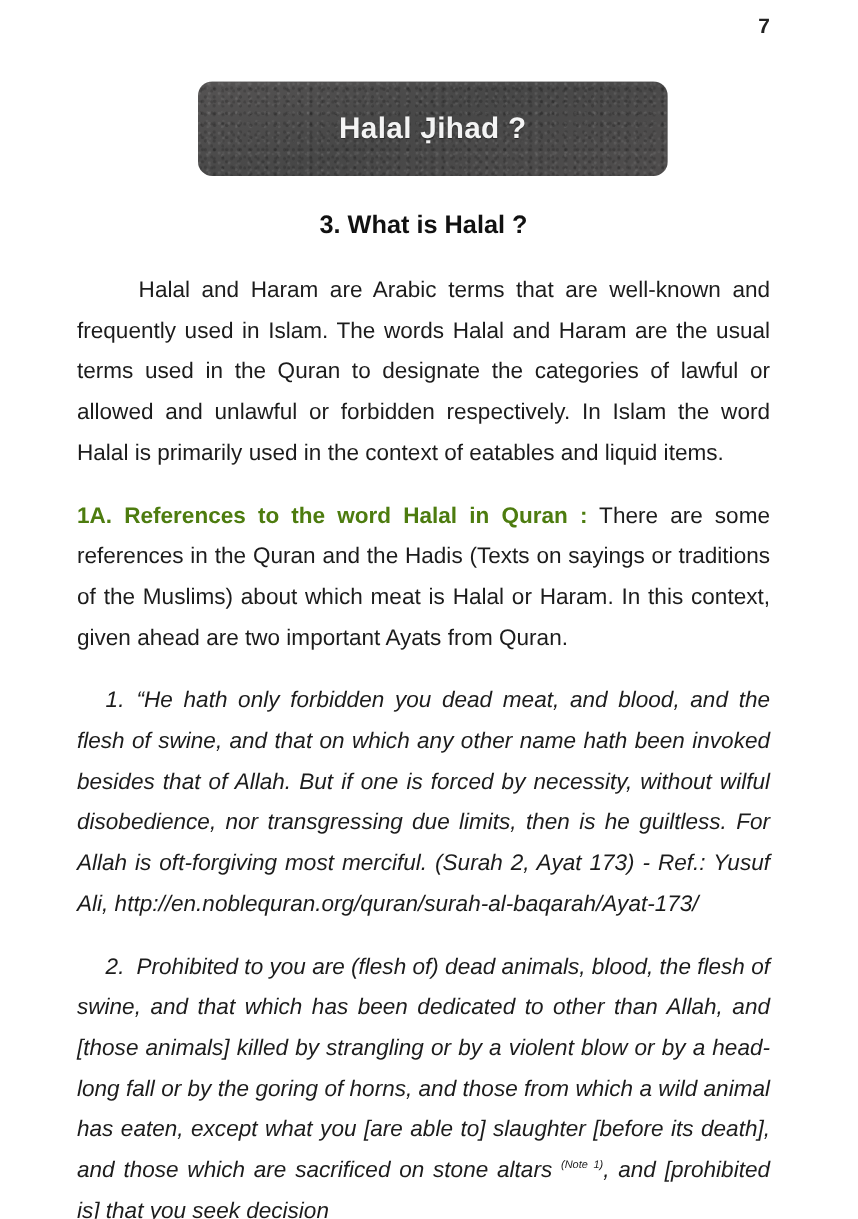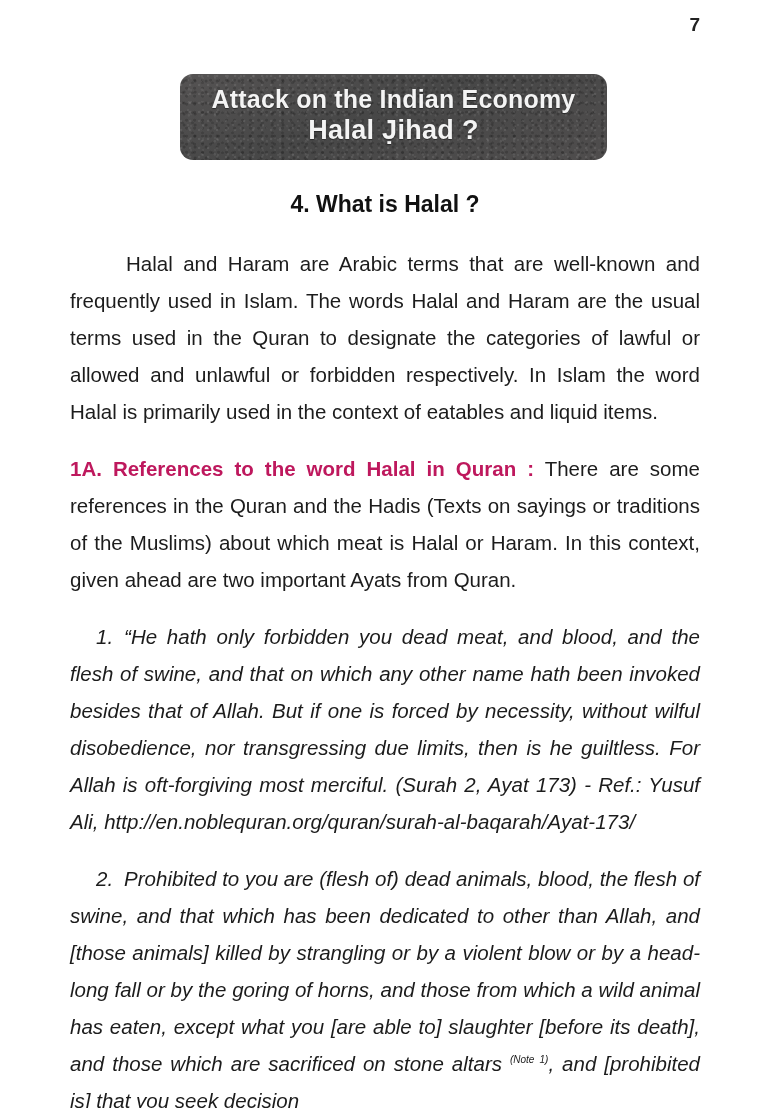--- a/index.html
+++ b/index.html
@@ -114,47 +114,46 @@
   }
   p.list-item {
     text-indent: 26px;
     font-style: italic;
   }
   .num-label {
     margin-right: 11px;
   }
   .run-in-heading {
     font-weight: bold;
-    color: #be185d;
+    color: #4d7c0f;
   }
   .note-sup {
     font-size: 10px;
     vertical-align: super;
     line-height: 0;
   }
   .url-text {
     white-space: normal;
     word-break: break-all;
   }
 </style>
 </head>
 <body>
 
 <div class="page">
 
   <div class="page-number">7</div>
 
   <div class="title-banner">
-    <div class="banner-line1">Attack on the Indian Economy</div>
     <div class="banner-line2">Halal J̣ihad ?</div>
   </div>
 
   <div class="content">
 
-    <h2 class="section-heading">4. What is Halal ?</h2>
+    <h2 class="section-heading">3. What is Halal ?</h2>
 
     <p class="body-para indent-first">Halal and Haram are Arabic terms that are well-known and frequently used in Islam. The words Halal and Haram are the usual terms used in the Quran to designate the categories of lawful or allowed and unlawful or forbidden respectively. In Islam the word Halal is primarily used in the context of eatables and liquid items.</p>
 
     <p class="body-para">
       <span class="run-in-heading">1A.  References to the word Halal in Quran :</span><span> There are some references in the Quran and the Hadis (Texts on sayings or traditions of the Muslims) about which meat is Halal or Haram. In this context, given ahead are two important Ayats from Quran.</span>
     </p>
 
     <p class="body-para list-item">
       <span class="num-label">1.</span><span>“He hath only forbidden you dead meat, and blood, and the flesh of swine, and that on which any other name hath been invoked besides that of Allah. But if one is forced by necessity, without wilful disobedience, nor transgressing due limits, then is he guiltless. For Allah is oft-forgiving most merciful. (Surah 2, Ayat 173) - Ref.: Yusuf Ali, </span><span class="url-text">http://en.noblequran.org/quran/surah-al-baqarah/Ayat-173/</span>
     </p>

